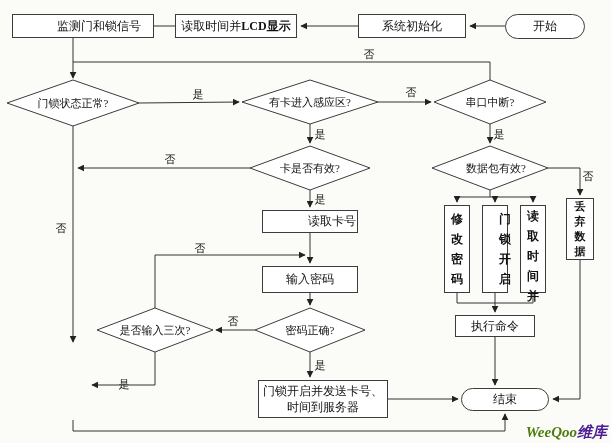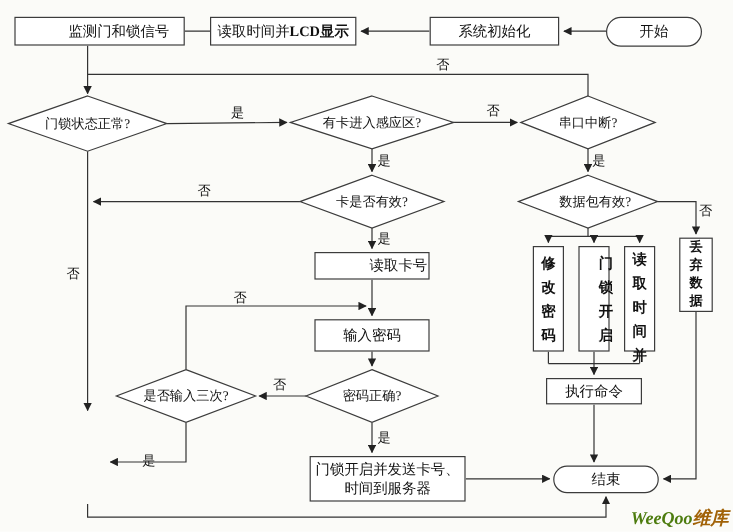--- a/index.html
+++ b/index.html
@@ -31,21 +31,21 @@
     position:absolute;z-index:3;transform:translate(-50%,-50%);
     font-size:11px;background:transparent;
   }
   .wrap2{line-height:1.35;padding:0 2px;}
   .watermark{
     position:absolute;right:4px;bottom:1px;z-index:4;
     font-size:15px;font-style:italic;font-weight:bold;
     font-family:"Liberation Serif", serif;
   }
   .watermark .w1{color:#4d7c0f;}
-  .watermark .w2{color:#a16207;}
+  .watermark .w2{color:#4c1d95;}
 </style>
 </head>
 <body>
 
 <div class="stage">
 
   <svg class="wires" width="611" height="443" viewBox="0 0 611 443">
     <defs>
       <marker id="arr" viewBox="0 0 10 10" refX="9" refY="5" markerWidth="7" markerHeight="7" orient="auto">
         <path d="M0,0 L10,5 L0,10 z" fill="#222"></path>

